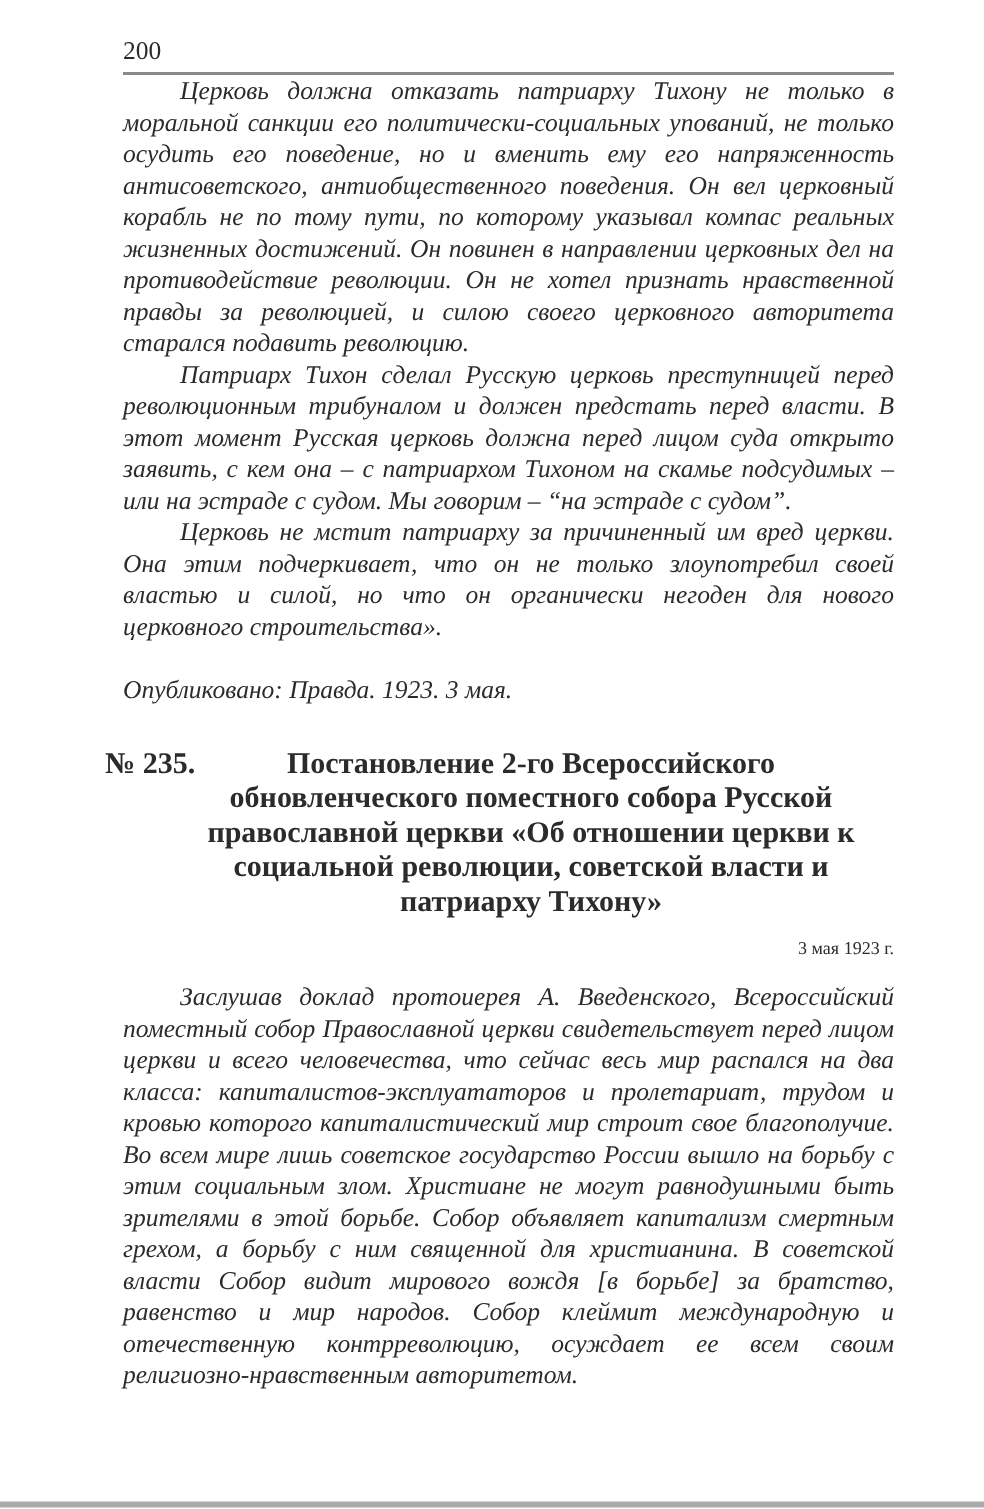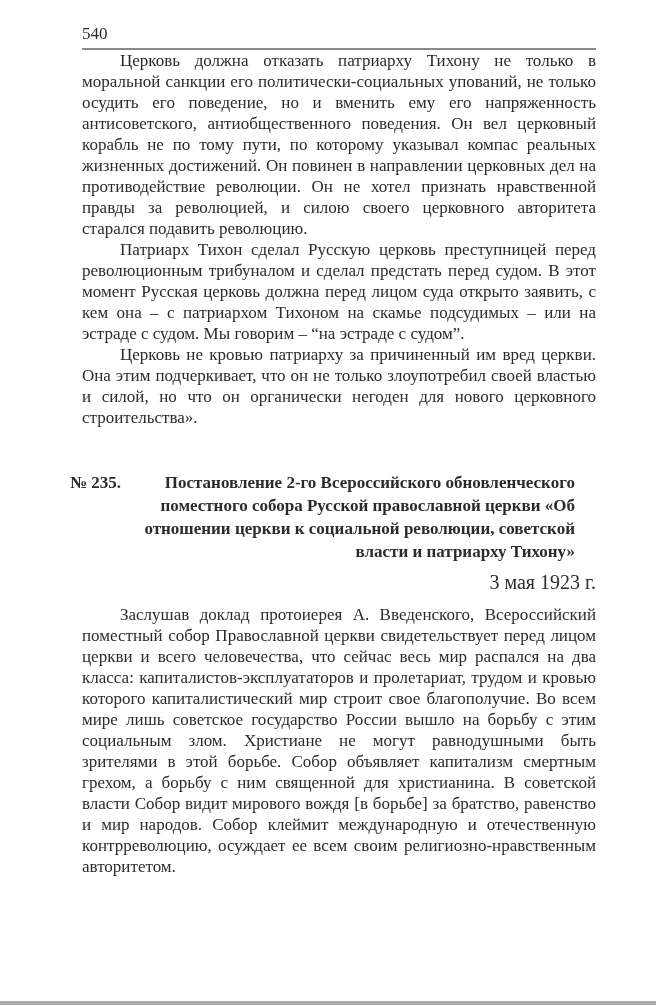--- a/index.html
+++ b/index.html
@@ -26,75 +26,76 @@
     border-bottom: 2px solid #8a8a8a;
     margin: 4px 0 0 0;
   }
   .body-text p {
     margin: 0;
     font-size: 17px;
     line-height: 21px;
     text-align: justify;
   }
   .para-first { margin-top: 9px !important; }
-  .indent { text-indent: 38px; }
+  .indent { text-indent: 38px; font-style: italic; }
   .source-line {
     margin: 0;
     margin-top: 21px !important;
     font-style: italic;
     font-size: 17px;
     line-height: 21px;
     text-align: left !important;
   }
   .entry-heading {
     display: flex;
-    margin-top: 43px;
+    margin-top: 28px;
     margin-left: -12px;
     font-weight: bold;
-    font-size: 17px;
+    font-size: 20px;
     line-height: 23px;
   }
   .entry-number {
     flex: none;
     width: 63px;
   }
   .entry-title {
     flex: none;
     width: 442px;
-    text-align: right;
+    text-align: center;
   }
   .entry-date {
     margin: 0;
     margin-top: 9px;
-    font-size: 20px;
+    font-size: 12px;
     line-height: 20px;
     text-align: right !important;
   }
   .entry-body .para-lead { margin-top: 12px !important; }
   .bottom-edge {
     position: absolute;
     left: 0;
     right: 0;
     bottom: 1px;
     height: 4px;
     background: #aba9a9;
   }
 </style>
 </head>
 <body>
 
 <div class="sheet">
 
-  <div class="page-number">540</div>
+  <div class="page-number">200</div>
   <div class="header-rule"></div>
 
   <div class="body-text">
     <p class="indent">Церковь должна отказать патриарху Тихону не только в моральной санкции его политически-социальных упований, не только осудить его поведение, но и вменить ему его напряженность антисоветского, антиобщественного поведения. Он вел церковный корабль не по тому пути, по которому указывал компас реальных жизненных достижений. Он повинен в направлении церковных дел на противодействие революции. Он не хотел признать нравственной правды за революцией, и силою своего церковного авторитета старался подавить революцию.</p>
-    <p class="indent">Патриарх Тихон сделал Русскую церковь преступницей перед революционным трибуналом и сделал предстать перед судом. В этот момент Русская церковь должна перед лицом суда открыто заявить, с кем она – с патриархом Тихоном на скамье подсудимых – или на эстраде с судом. Мы говорим – “на эстраде с судом”.</p>
-    <p class="indent">Церковь не кровью патриарху за причиненный им вред церкви. Она этим подчеркивает, что он не только злоупотребил своей властью и силой, но что он органически негоден для нового церковного строительства».</p>
+    <p class="indent">Патриарх Тихон сделал Русскую церковь преступницей перед революционным трибуналом и должен предстать перед власти. В этот момент Русская церковь должна перед лицом суда открыто заявить, с кем она – с патриархом Тихоном на скамье подсудимых – или на эстраде с судом. Мы говорим – “на эстраде с судом”.</p>
+    <p class="indent">Церковь не мстит патриарху за причиненный им вред церкви. Она этим подчеркивает, что он не только злоупотребил своей властью и силой, но что он органически негоден для нового церковного строительства».</p>
+    <p class="source-line">Опубликовано: Правда. 1923. 3 мая.</p>
   </div>
 
   <div class="entry-heading">
     <span class="entry-number">№ 235.</span>
     <span class="entry-title">Постановление 2-го Всероссийского обновленческого поместного собора Русской православной церкви «Об отношении церкви к социальной революции, советской власти и патриарху Тихону»</span>
   </div>
 
   <p class="entry-date">3 мая 1923 г.</p>
 
   <div class="body-text entry-body">

